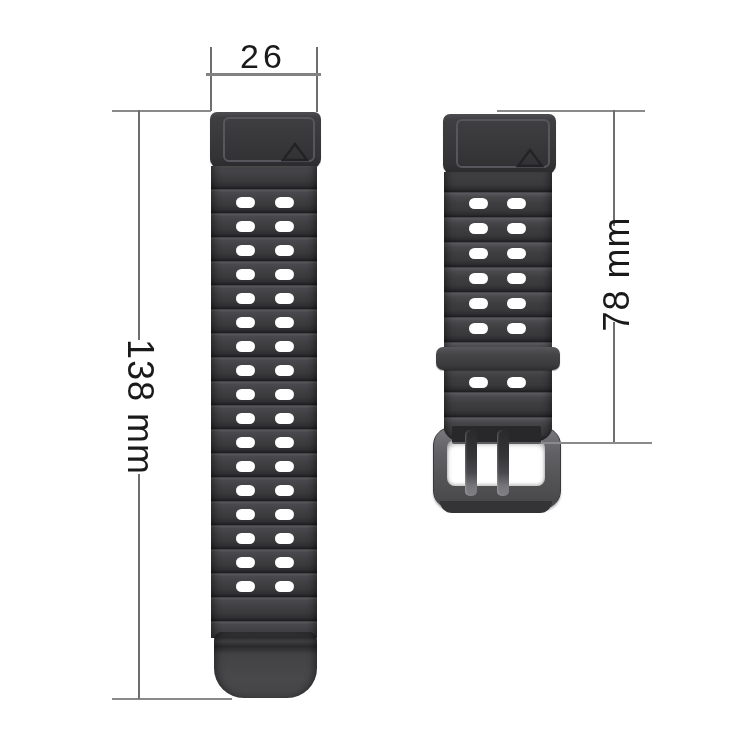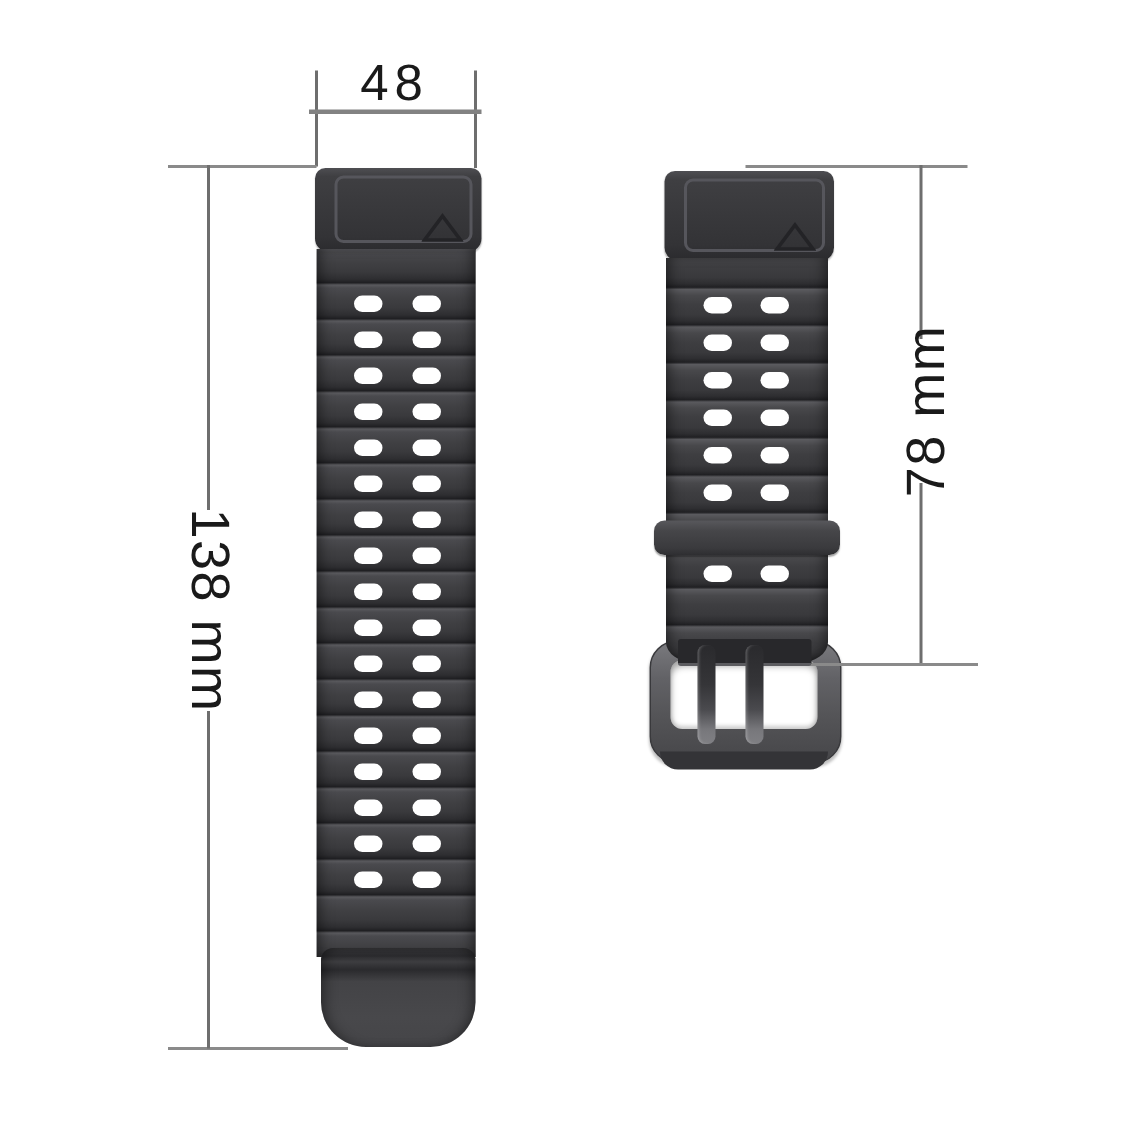--- a/index.html
+++ b/index.html
@@ -90,21 +90,21 @@
   }
 </style>
 </head>
 <body>
 
 <div id="canvas">
 
   <div class="dim-vline" style="left:210px;top:47px;height:64px;"></div>
   <div class="dim-vline" style="left:316px;top:47px;height:65px;"></div>
   <div class="dim-line thick" style="left:206px;top:73px;width:115px;height:3px;"></div>
-  <div class="dim-label" id="label-26">48</div>
+  <div class="dim-label" id="label-26">26</div>
 
   <div class="dim-line" style="left:112px;top:110px;width:99px;height:2px;"></div>
   <div class="dim-line" style="left:112px;top:698px;width:120px;height:2px;"></div>
   <div class="dim-vline" style="left:138px;top:110px;height:230px;"></div>
   <div class="dim-vline" style="left:138px;top:474px;height:225px;"></div>
   <div class="dim-label" id="label-138">138 mm</div>
 
   <div class="dim-line" style="left:497px;top:110px;width:148px;height:2px;"></div>
   <div class="dim-line leader-top" style="left:502px;top:442px;width:150px;height:2px;"></div>
   <div class="dim-vline" style="left:613px;top:110px;height:116px;"></div>

